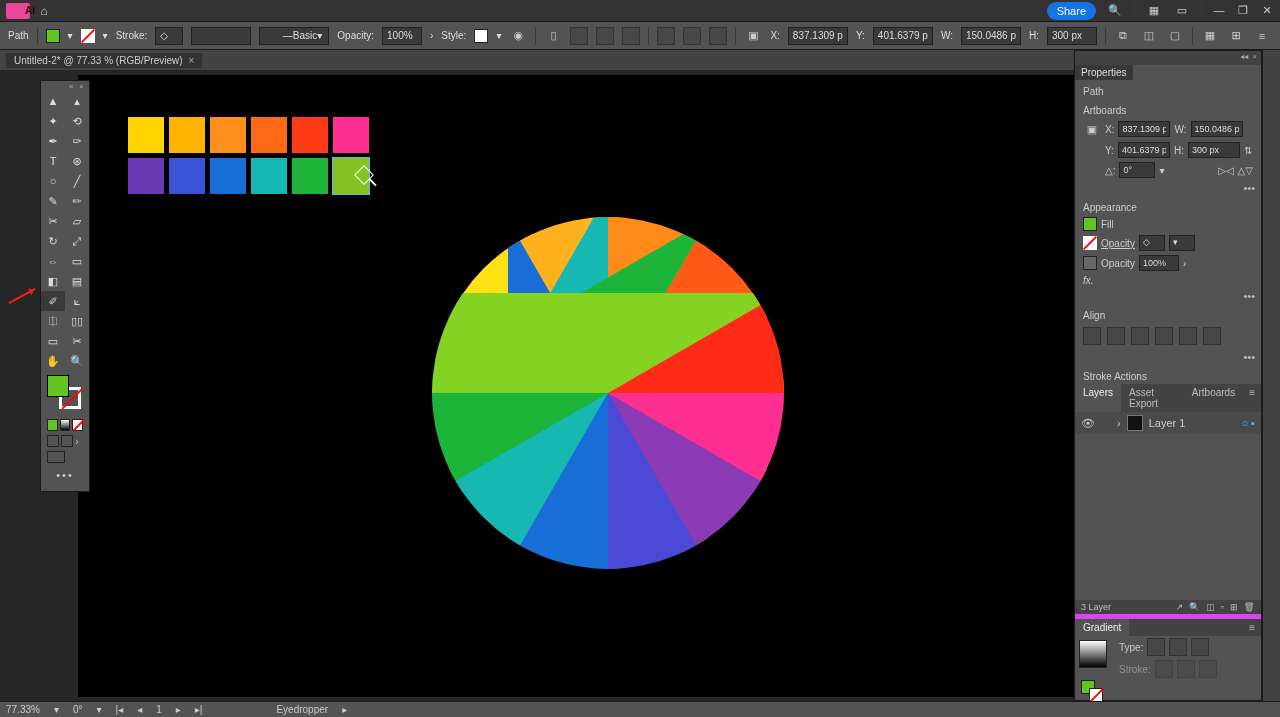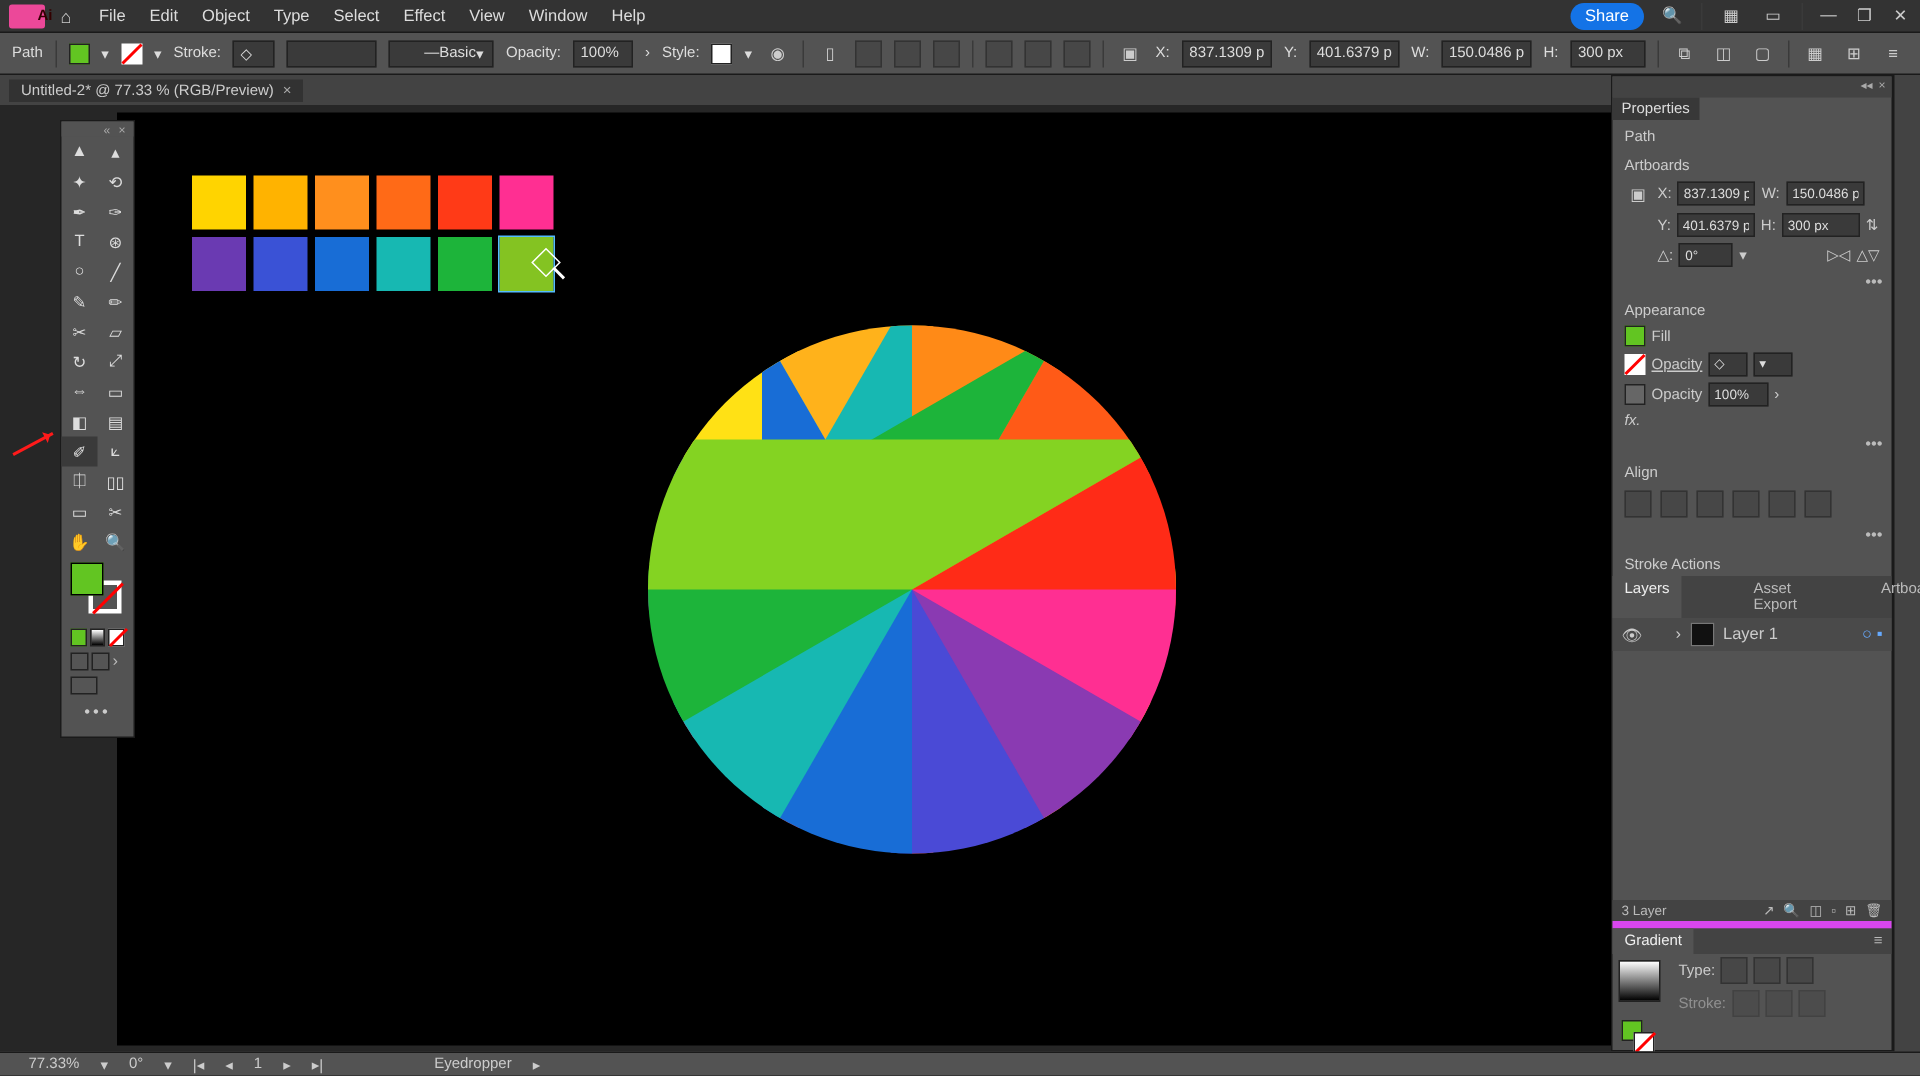--- a/index.html
+++ b/index.html
@@ -42,54 +42,43 @@
   .mini-sw{width:12px;height:12px;border:1px solid #222;}
   
   .right-panel{position:absolute; right:18px; top:50px; width:188px; background:#535353; border:1px solid #1a1a1a; bottom:16px; display:flex; flex-direction:column;}
   .panel-head{height:14px;background:#434343;display:flex;justify-content:flex-end;gap:4px;padding:1px 4px;font-size:8px;color:#aaa;}
   .panel-tab{background:#383838;padding:2px 6px;font-size:10px;color:#ddd;display:inline-block;}
   .section-label{font-size:10px;color:#ccc;padding:6px 8px 2px;}
   .prop-row{display:flex;align-items:center;gap:4px;padding:2px 8px;font-size:10px;}
   .mini-input{background:#3a3a3a;border:1px solid #222;color:#ddd;font-size:9px;padding:1px 3px;width:52px;height:16px;}
   .align-row{display:flex;gap:6px;padding:4px 8px;}
   .align-btn{width:18px;height:18px;background:#474747;border:1px solid #333;}
-  .layers-tabs{display:flex;background:#434343;gap:40px;}
+  .layers-tabs{display:flex;background:#434343;}
   .layers-tabs span{padding:3px 8px;font-size:10px;color:#bbb;}
   .layers-tabs span.on{background:#535353;color:#eee;}
   .layer-row{display:flex;align-items:center;gap:6px;padding:3px 6px;background:#4a4a4a;}
   .layer-thumb{width:16px;height:16px;background:#111;border:1px solid #777;}
   .layer-foot{display:flex;align-items:center;justify-content:space-between;padding:2px 6px;background:#434343;font-size:9px;color:#bbb;}
   .grad-panel{border-top:5px solid #d946ef;}
   .grad-sw{width:28px;height:28px;background:linear-gradient(#fff,#000);border:1px solid #222;margin:4px;}
   .right-collapsed{position:absolute;right:0;top:50px;bottom:16px;width:18px;background:#434343;border-left:1px solid #1a1a1a;}
-  .statusbar{position:absolute;left:0;right:0;bottom:0;height:16px;background:#535353;display:flex;align-items:center;padding:0 19px;gap:14px;font-size:10px;color:#ccc;border-top:1px solid #1a1a1a;}
+  .statusbar{position:absolute;left:0;right:0;bottom:0;height:16px;background:#535353;display:flex;align-items:center;padding:0 6px;gap:14px;font-size:10px;color:#ccc;border-top:1px solid #1a1a1a;}
   .menu-more{text-align:center;color:#ccc;padding:4px 0;letter-spacing:2px;}
   .sep{width:1px;height:18px;background:#3a3a3a;}
   .ico{width:18px;height:18px;display:flex;align-items:center;justify-content:center;color:#ccc;font-size:11px;}
   .stroke-sw{width:14px;height:14px;background:#fff;position:relative;}
   .stroke-sw::after{content:"";position:absolute;left:-2px;top:6px;width:18px;height:2px;background:#f00;transform:rotate(-45deg);}
   .dots{margin-left:auto;padding:2px 6px;color:#bbb;}
 </style>
 </head>
 <body>
 
 <div class="menubar">
   <div class="app-icon">Ai</div>
   <div class="home-icon">⌂</div>
-  <div id="menu-host" style="display:flex;">
-      <span class="menuitem">File</span>
-      <span class="menuitem">Edit</span>
-      <span class="menuitem">Object</span>
-      <span class="menuitem">Type</span>
-      <span class="menuitem">Select</span>
-      <span class="menuitem">Effect</span>
-      <span class="menuitem">View</span>
-      <span class="menuitem">Window</span>
-      <span class="menuitem">Help</span>
-    </div>
   <div class="win-controls">
     <div class="share-btn">Share</div>
     <div class="ico">🔍</div>
     <div class="sep"></div>
     <div class="ico">▦</div>
     <div class="ico">▭</div>
     <div class="sep"></div>
     <div class="win-btn">—</div>
     <div class="win-btn">❐</div>
     <div class="win-btn">✕</div>

